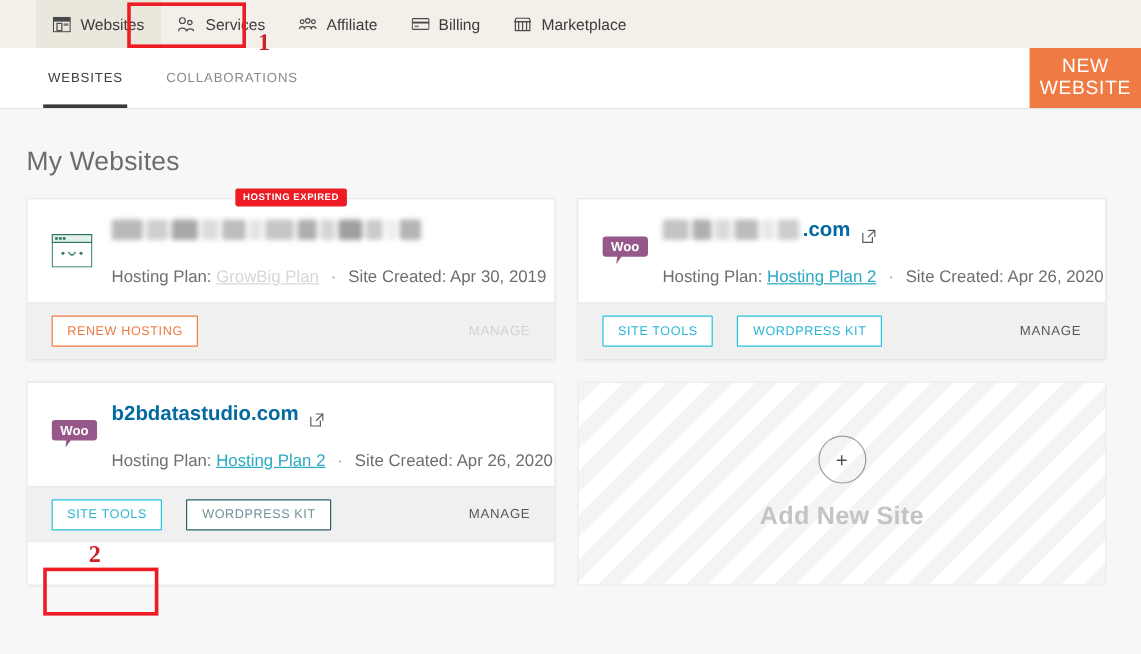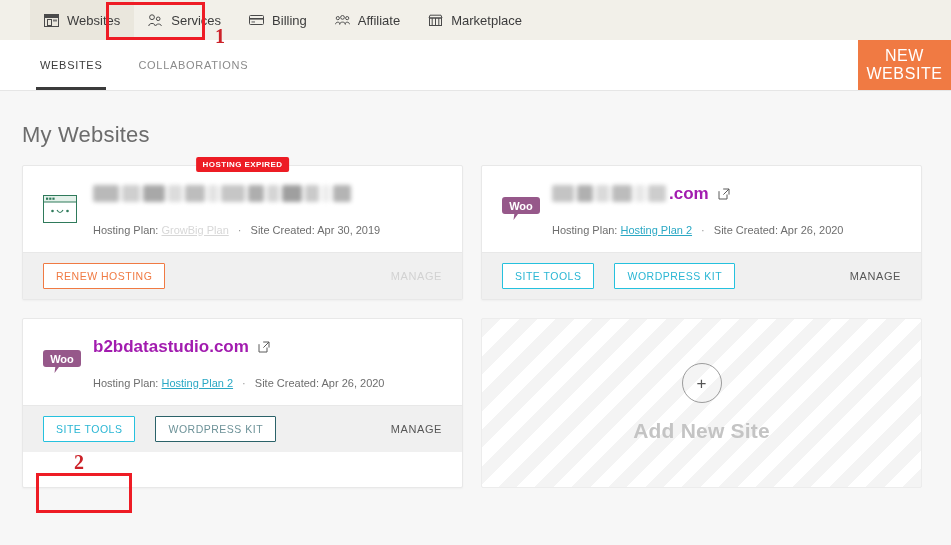--- a/index.html
+++ b/index.html
@@ -136,29 +136,29 @@
     white-space:nowrap;
   }
 
   
   .site-ico{width:40px;flex:0 0 40px;display:flex;align-items:center;justify-content:flex-start;}
 
   .site-info{margin-left:10px;min-width:0;flex:1;}
   .site-name{
     font-size:17px;
     font-weight:bold;
-    color:#a21caf;
+    color:#0369a1;
     display:flex;
-    align-items:center;
+    align-items:flex-end;
     line-height:22px;
     white-space:nowrap;
   }
   .ext-ico{margin-left:9px;display:inline-flex;}
   .site-meta{
-    font-size:11px;
+    font-size:14px;
     color:#6e6e6e;
     margin-top:19px;
     white-space:nowrap;
   }
   .site-meta .lnk{color:#2aa8c4;text-decoration:underline;}
   .site-meta .lnk.muted{color:#d7d7d7;text-decoration:underline;}
   .site-meta .dot{display:inline-block;margin:0 6px;color:#9a9a9a;}
 
   
   .blur-name{
@@ -271,45 +271,45 @@
   <div class="nav-item">
     <span class="nav-ico">
       <svg width="15" height="13" viewBox="0 0 15 13">
         <circle cx="4" cy="3.2" r="2.4" fill="none" stroke="#4a4a4a"></circle>
         <circle cx="10.2" cy="4.8" r="1.8" fill="none" stroke="#4a4a4a"></circle>
         <path d="M0.8 12 C0.8 8.6 7.2 8.6 7.2 12" fill="none" stroke="#4a4a4a"></path>
         <path d="M7.8 12 C7.8 9.4 13.3 9.4 13.3 12" fill="none" stroke="#4a4a4a"></path>
       </svg>
     </span>
     <span>Services</span>
-  </div>
-
-  <div class="nav-item">
-    <span class="nav-ico">
-      <svg width="15" height="12" viewBox="0 0 15 12">
-        <rect x="0.5" y="1.5" width="14" height="9" rx="1" fill="none" stroke="#4a4a4a"></rect>
-        <rect x="0.5" y="4" width="14" height="1.6" fill="#4a4a4a"></rect>
-        <rect x="2.5" y="7.3" width="3.5" height="1.3" fill="#7a7a7a"></rect>
-      </svg>
-    </span>
-    <span>Billing</span>
   </div>
 
   <div class="nav-item">
     <span class="nav-ico">
       <svg width="16" height="12" viewBox="0 0 16 12">
         <circle cx="3" cy="4" r="1.7" fill="none" stroke="#4a4a4a"></circle>
         <circle cx="8" cy="3.2" r="2" fill="none" stroke="#4a4a4a"></circle>
         <circle cx="13" cy="4" r="1.7" fill="none" stroke="#4a4a4a"></circle>
         <path d="M0.6 10.5 C0.6 7.6 5.4 7.6 5.4 10.5" fill="none" stroke="#4a4a4a"></path>
         <path d="M4.8 10.8 C4.8 7.4 11.2 7.4 11.2 10.8" fill="none" stroke="#4a4a4a"></path>
         <path d="M10.6 10.5 C10.6 7.6 15.4 7.6 15.4 10.5" fill="none" stroke="#4a4a4a"></path>
       </svg>
     </span>
     <span>Affiliate</span>
+  </div>
+
+  <div class="nav-item">
+    <span class="nav-ico">
+      <svg width="15" height="12" viewBox="0 0 15 12">
+        <rect x="0.5" y="1.5" width="14" height="9" rx="1" fill="none" stroke="#4a4a4a"></rect>
+        <rect x="0.5" y="4" width="14" height="1.6" fill="#4a4a4a"></rect>
+        <rect x="2.5" y="7.3" width="3.5" height="1.3" fill="#7a7a7a"></rect>
+      </svg>
+    </span>
+    <span>Billing</span>
   </div>
 
   <div class="nav-item">
     <span class="nav-ico">
       <svg width="15" height="13" viewBox="0 0 15 13">
         <path d="M1 4 L2 1.2 L13 1.2 L14 4 Z" fill="none" stroke="#4a4a4a"></path>
         <rect x="1.5" y="4" width="12" height="7.5" fill="none" stroke="#4a4a4a"></rect>
         <path d="M4.2 4 V11.5 M7.5 4 V11.5 M10.8 4 V11.5" stroke="#4a4a4a" fill="none"></path>
       </svg>
     </span>

